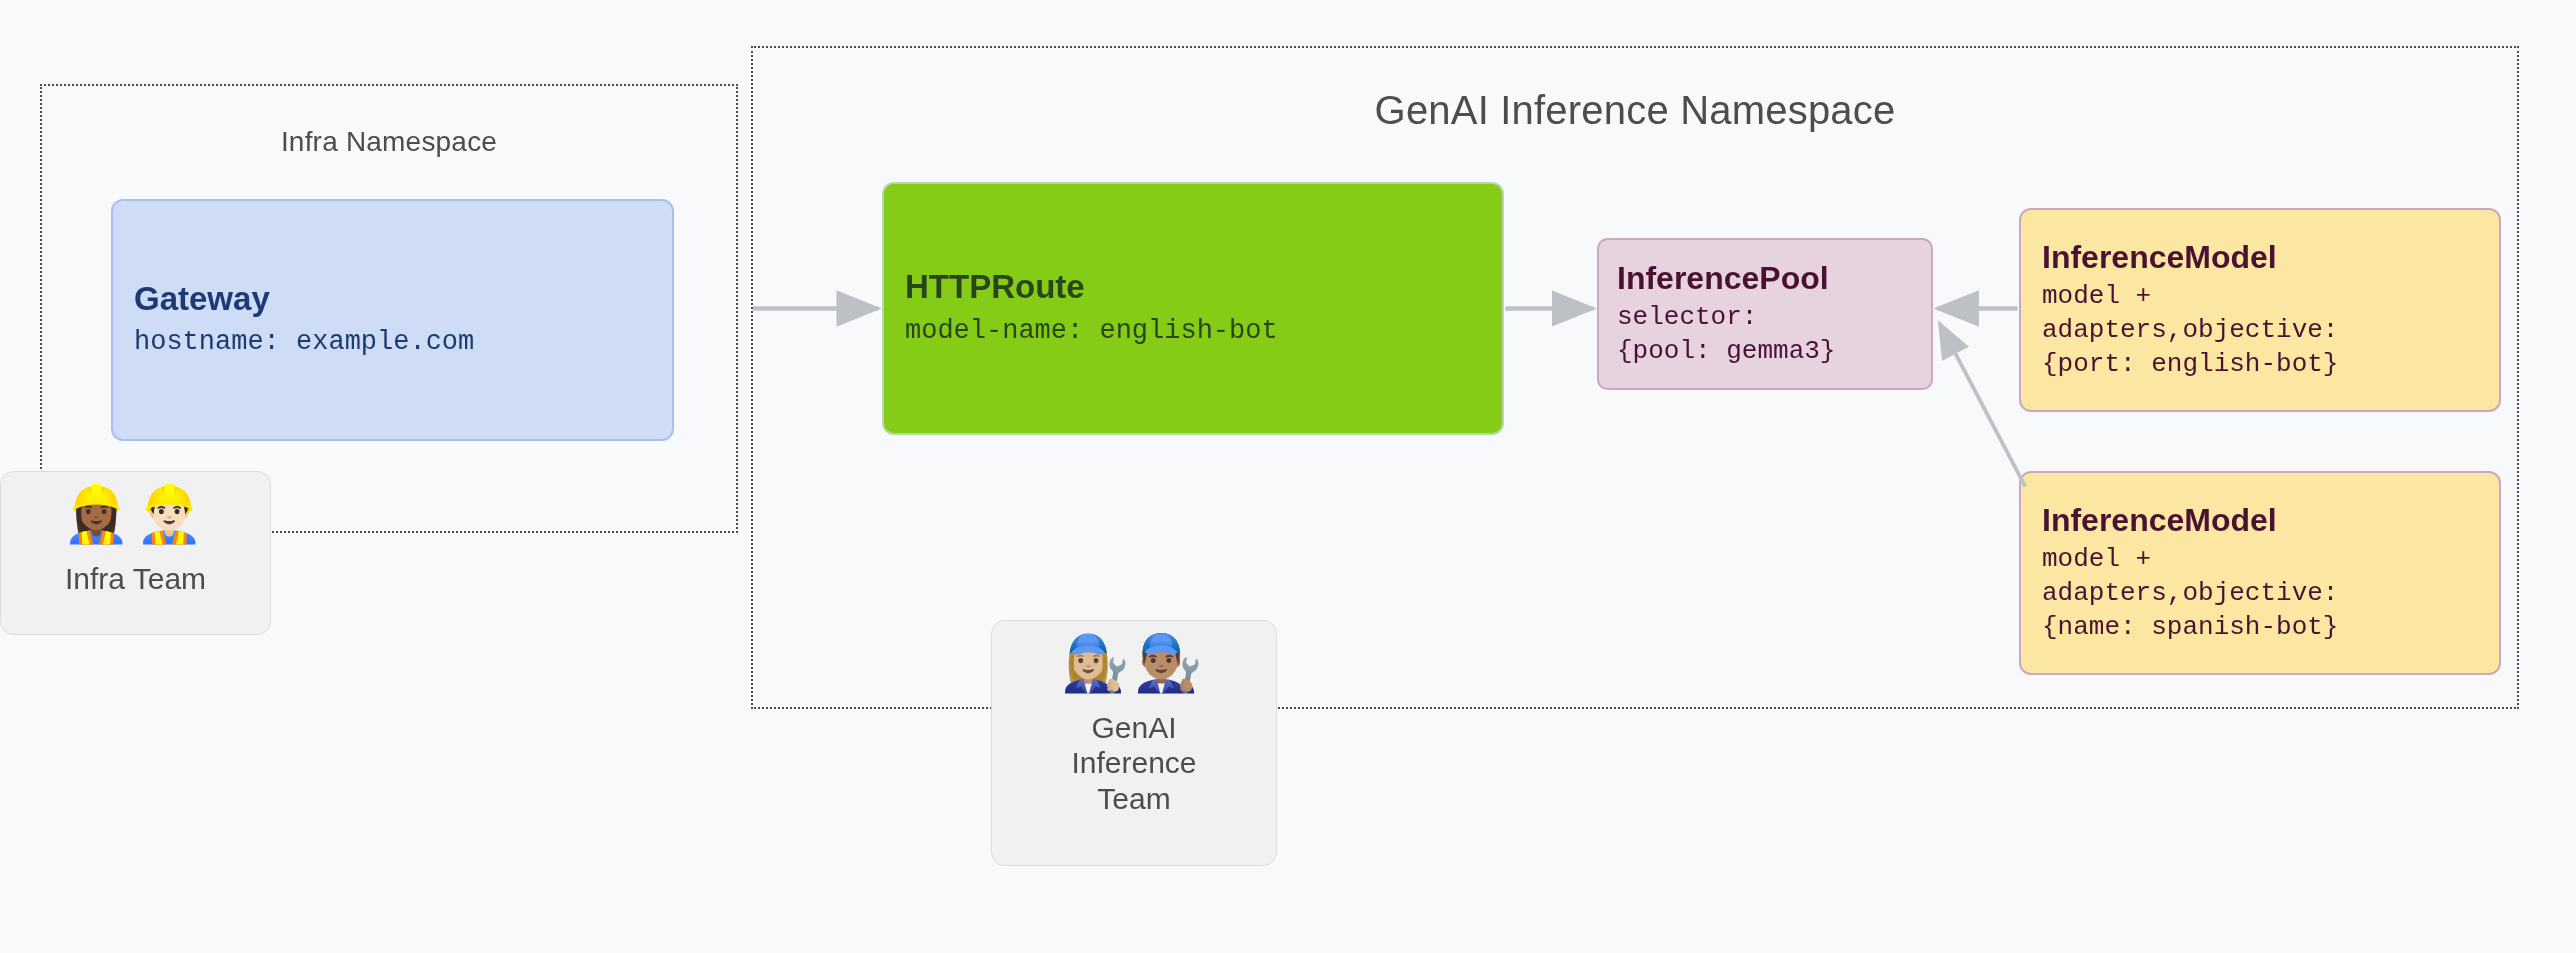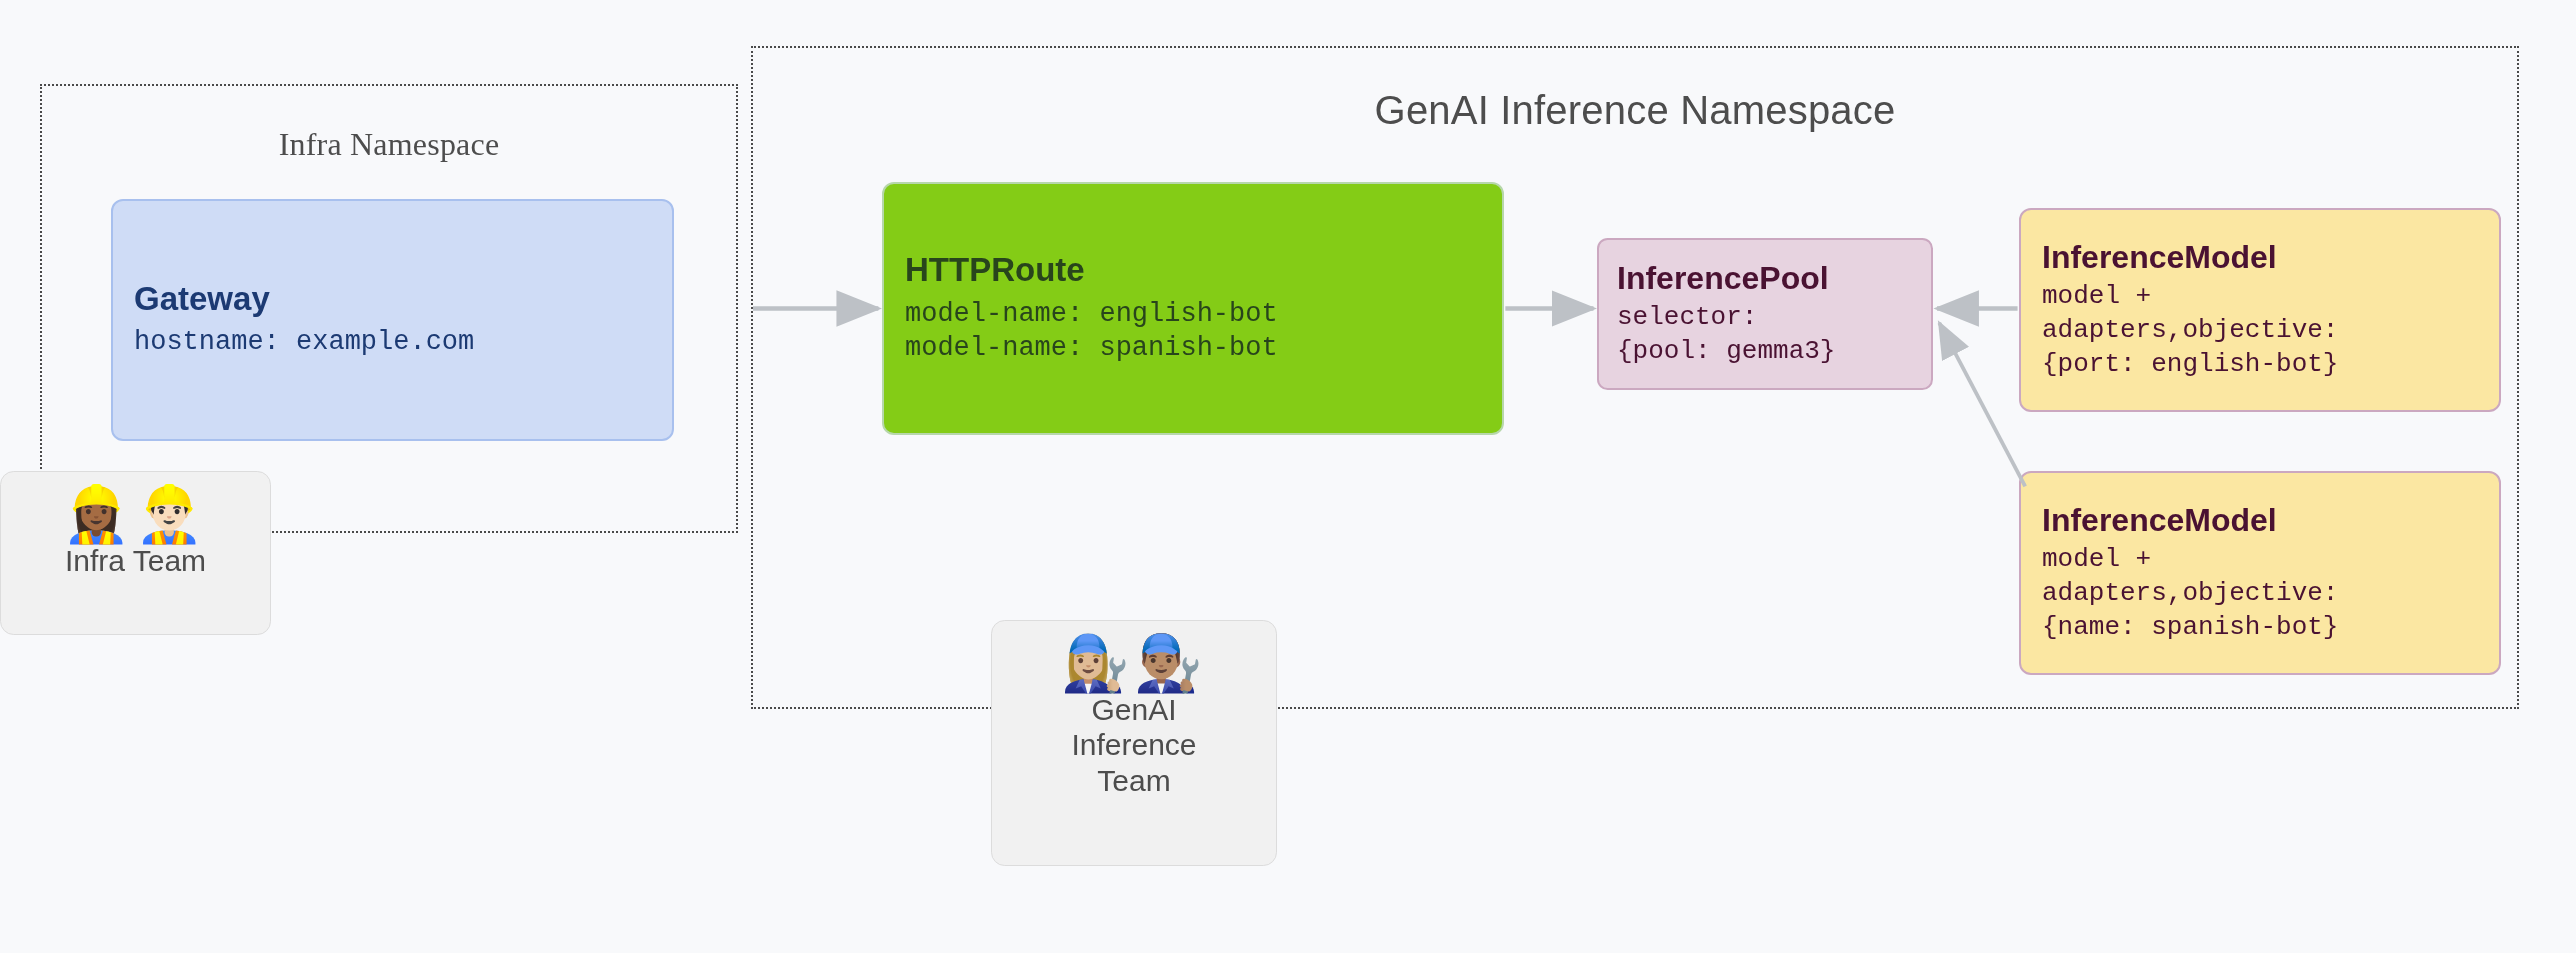--- a/index.html
+++ b/index.html
@@ -42,22 +42,21 @@
   .ns-title {
     position: absolute;
     width: 100%;
     text-align: center;
     color: #4d4d4d;
     font-weight: 400;
     letter-spacing: 0.2px;
   }
   .ns-infra .ns-title {
     top: 40px;
-    font-size: 32px;
-    font-family: Liberation Serif, serif;
+    font-size: 28px;
   }
   .ns-genai .ns-title {
     top: 40px;
     font-size: 40px;
   }
 
   
   .node {
     position: absolute;
     box-sizing: border-box;
@@ -144,21 +143,21 @@
     padding: 15px 13.7px 13.7px;
     z-index: 5;
   }
   .team .emojis {
     font-size: 55px;
     line-height: 1;
     letter-spacing: 4.6px;
     white-space: nowrap;
   }
   .team .team-label {
-    margin-top: 1px;
+    margin-top: 19px;
     font-size: 30px;
     color: #4d4d4d;
     text-align: center;
     line-height: 1.18;
   }
   .team-infra {
     left: 0px;
     top: 471px;
     width: 271px;
     height: 164px;
@@ -219,21 +218,20 @@
   </svg>
 
   <div class="node node-gateway">
     <div class="title">Gateway</div>
     <div class="meta">hostname: example.com</div>
   </div>
 
   <div class="node node-httproute">
     <div class="title">HTTPRoute</div>
     <div class="meta">model-name: english-bot</div>
-    <div class="meta">model-name: spanish-bot</div>
   </div>
 
   <div class="node node-pool">
     <div class="title">InferencePool</div>
     <div class="meta">selector:</div>
     <div class="meta">{pool: gemma3}</div>
   </div>
 
   <div class="node node-model node-model-1">
     <div class="title">InferenceModel</div>

